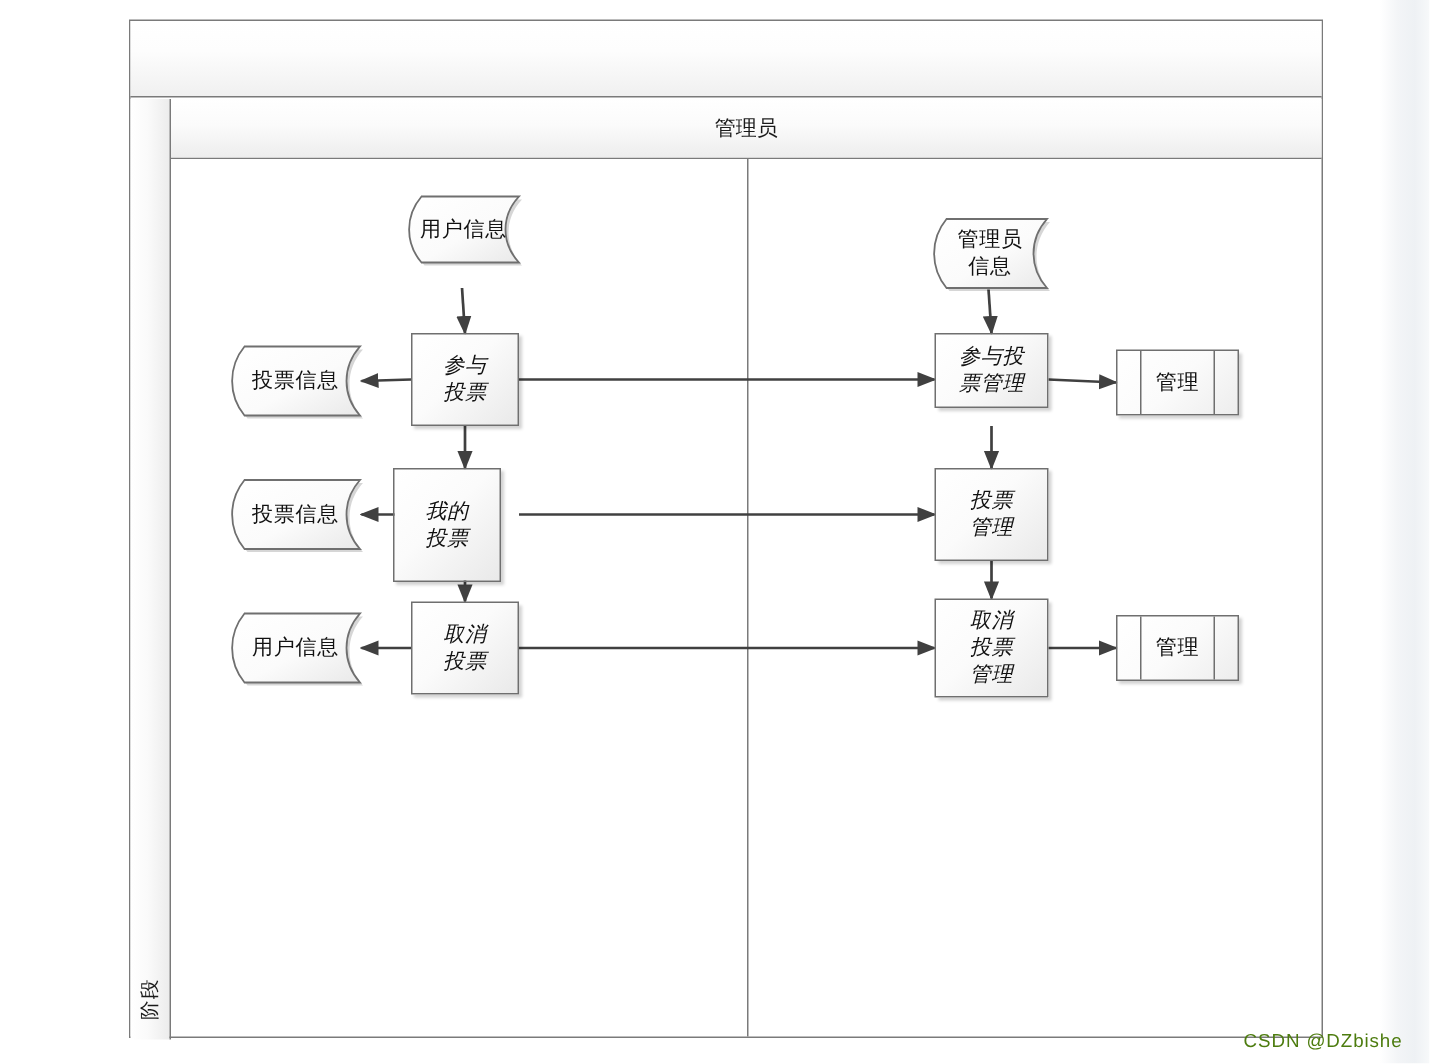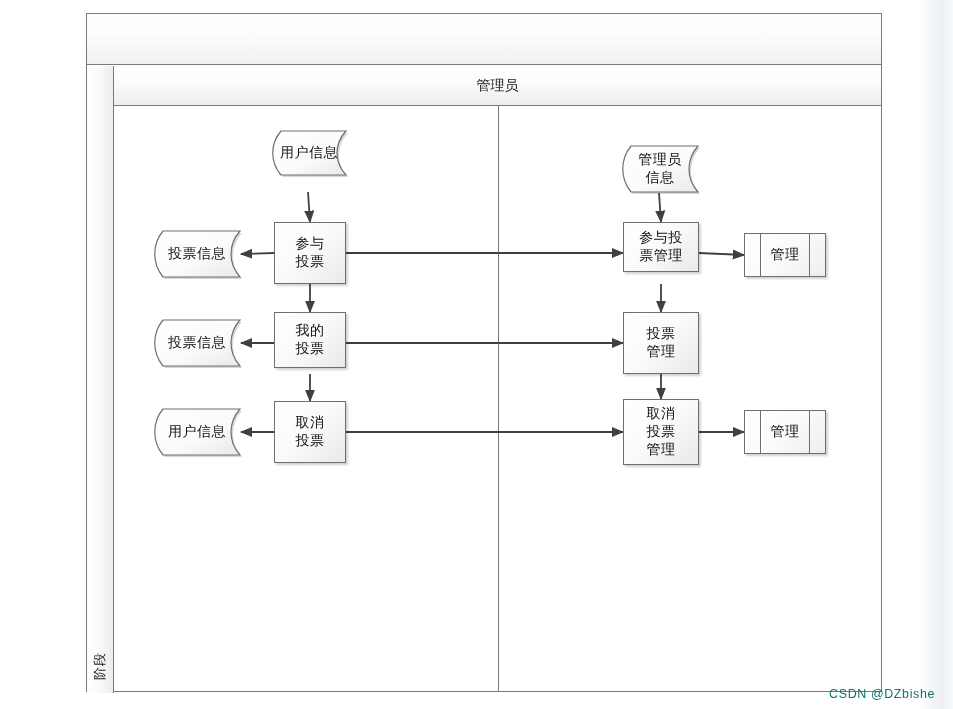--- a/index.html
+++ b/index.html
@@ -65,38 +65,39 @@
     display:flex; flex-direction:column; align-items:center; justify-content:center;
     font-size:14px; color:#111; line-height:1.28; text-align:center;
     white-space:pre-line; letter-spacing:0.5px;
   }
 
   
   .proc {
     border:1.3px solid #6f6f6f;
     background: linear-gradient(135deg, #ffffff 0%, #fbfbfb 45%, #e9e9e9 100%);
     box-shadow: 2px 2px 2px rgba(0,0,0,0.18);
+    font-style: italic;
   }
   
   .stored svg { position:absolute; left:0; top:0; width:100%; height:100%; overflow:visible; }
   .stored .lbl { padding-left:10px; padding-right:8px; }
   
   .predef {
     border:1.3px solid #6f6f6f;
     background: linear-gradient(135deg,#ffffff 0%, #fbfbfb 50%, #ededed 100%);
     box-shadow: 2px 2px 2px rgba(0,0,0,0.18);
   }
   .predef .bar { position:absolute; top:0; bottom:0; width:1.3px; background:#6f6f6f; }
 
   
   .conn { position:absolute; left:0; top:0; width:100%; height:100%; overflow:visible; pointer-events:none; }
 
   .watermark {
     position:absolute; right:18px; bottom:8px;
-    font-size:12.5px; color:#0f766e; letter-spacing:0.6px;
+    font-size:12.5px; color:#4d7c0f; letter-spacing:0.6px;
   }
 </style>
 </head>
 <body>
 
 <div id="stage">
 
   <div class="edge-strip"></div>
 
   <div class="frame">
@@ -178,21 +179,21 @@
                     <stop offset="0%" stop-color="#ffffff"></stop>
                     <stop offset="55%" stop-color="#fbfbfb"></stop>
                     <stop offset="100%" stop-color="#e9e9e9"></stop>
                   </linearGradient>
                 </defs>
                 <path d="M 12 1 H 89 C 77 14.399999999999999 77 33.599999999999994 89 47 H 12 C 1 33.599999999999994 1 14.399999999999999 12 1 Z" fill="rgba(0,0,0,0.16)" transform="translate(2,2)"></path>
                 <path d="M 12 1 H 89 C 77 14.399999999999999 77 33.599999999999994 89 47 H 12 C 1 33.599999999999994 1 14.399999999999999 12 1 Z" fill="url(#storedGrad)" stroke="#6f6f6f" stroke-width="1.2" vector-effect="non-scaling-stroke"></path>
               </svg>
               <div class="lbl">投票信息</div>
             </div>
-            <div class="node proc" style="left: 160px; top: 206px; width: 72px; height: 56px;">
+            <div class="node proc" style="left: 148px; top: 206px; width: 72px; height: 76px;">
               <div class="lbl">我的
 投票</div>
             </div>
             <div class="node stored" style="left: 37px; top: 302px; width: 90px; height: 48px;">
               <svg viewBox="0 0 90 48" preserveAspectRatio="none">
                 <defs>
                   <linearGradient id="storedGrad" x1="0" y1="0" x2="1" y2="1">
                     <stop offset="0%" stop-color="#ffffff"></stop>
                     <stop offset="55%" stop-color="#fbfbfb"></stop>
                     <stop offset="100%" stop-color="#e9e9e9"></stop>

